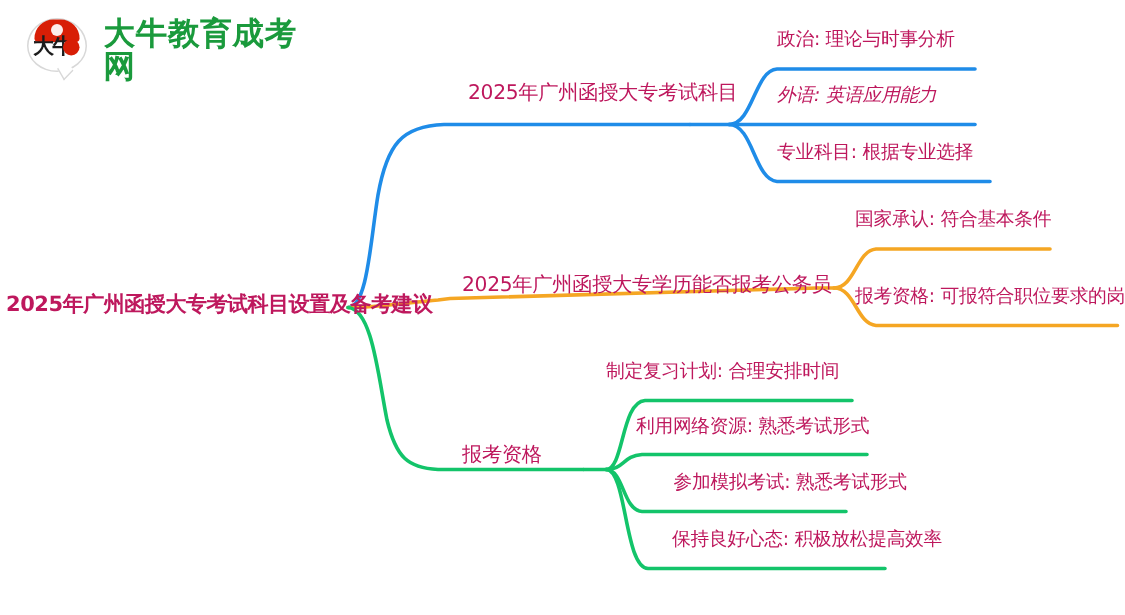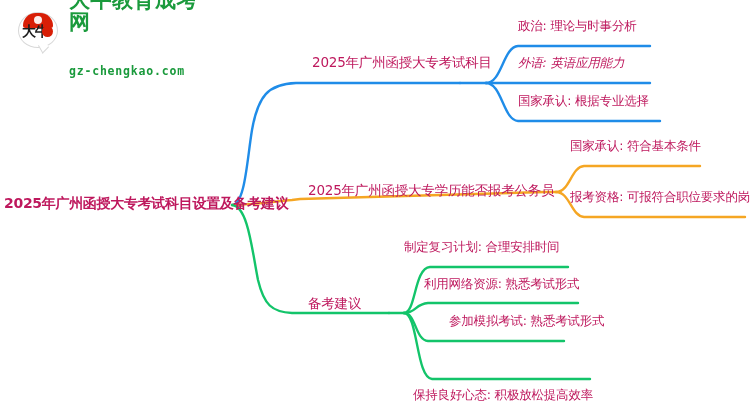--- a/index.html
+++ b/index.html
@@ -163,21 +163,20 @@
 <div id="logo">
   <div id="logo-mark">
     <div class="bubble"></div>
     <div class="bubble-tail"></div>
     <div class="cap"></div>
     <div class="dot"></div>
     <div class="mark-text">大牛</div>
   </div>
   <div id="logo-text">
     <div id="logo-title">大牛教育成考网</div>
-    <div id="logo-domain">gz-chengkao.com</div>
   </div>
 </div>
 
 <svg id="map-svg" viewBox="0 0 750 410">
 
   <path d="M232,205 C245,205 247,160 252,130 C258,96 268,84 296,83 L300,83 L460,83" fill="none" stroke="#1f8ce8" stroke-width="2.4" stroke-linecap="round"></path>
 
   <path d="M232,205 C250,205 270,202 292,200 L300,199 L545,192" fill="none" stroke="#f5a623" stroke-width="2.4" stroke-linecap="round"></path>
 
   <path d="M232,205 C248,206 252,250 258,280 C264,305 272,312 292,313 L300,313 L389,313" fill="none" stroke="#13c46a" stroke-width="2.4" stroke-linecap="round"></path>
@@ -205,23 +204,23 @@
   <path d="M404,313 C416,313 415,340 428,341 L564,341" fill="none" stroke="#13c46a" stroke-width="2.4" stroke-linecap="round"></path>
 
   <path d="M404,313 C418,313 416,378 432,379 L590,379" fill="none" stroke="#13c46a" stroke-width="2.4" stroke-linecap="round"></path>
 </svg>
 
 <div class="node" id="root-node">2025年广州函授大专考试科目设置及备考建议</div>
 
 <div class="node branch-node" style="left:312px; top:56px;">2025年广州函授大专考试科目</div>
 <div class="node leaf-node" style="left:518px; top:20px;">政治: 理论与时事分析</div>
 <div class="node leaf-node" style="left:518px; top:57px;font-style:italic;">外语: 英语应用能力</div>
-<div class="node leaf-node" style="left:518px; top:95px;">国家承认: 根据专业选择</div>
+<div class="node leaf-node" style="left:518px; top:95px;">专业科目: 根据专业选择</div>
 
 <div class="node branch-node" style="left:308px; top:184px;">2025年广州函授大专学历能否报考公务员</div>
 <div class="node leaf-node" style="left:570px; top:140px;">国家承认: 符合基本条件</div>
 <div class="node leaf-node" style="left:570px; top:191px;">报考资格: 可报符合职位要求的岗位</div>
 
-<div class="node branch-node" style="left:308px; top:297px;">备考建议</div>
+<div class="node branch-node" style="left:308px; top:297px;">报考资格</div>
 <div class="node leaf-node" style="left:404px; top:241px;">制定复习计划: 合理安排时间</div>
 <div class="node leaf-node" style="left:424px; top:278px;">利用网络资源: 熟悉考试形式</div>
 <div class="node leaf-node" style="left:424px; top:315px;margin-left:25px;">参加模拟考试: 熟悉考试形式</div>
-<div class="node leaf-node" style="left:413px; top:353px;margin-top:36px;">保持良好心态: 积极放松提高效率</div>
+<div class="node leaf-node" style="left:448px; top:353px;">保持良好心态: 积极放松提高效率</div>
 
 </body></html>

